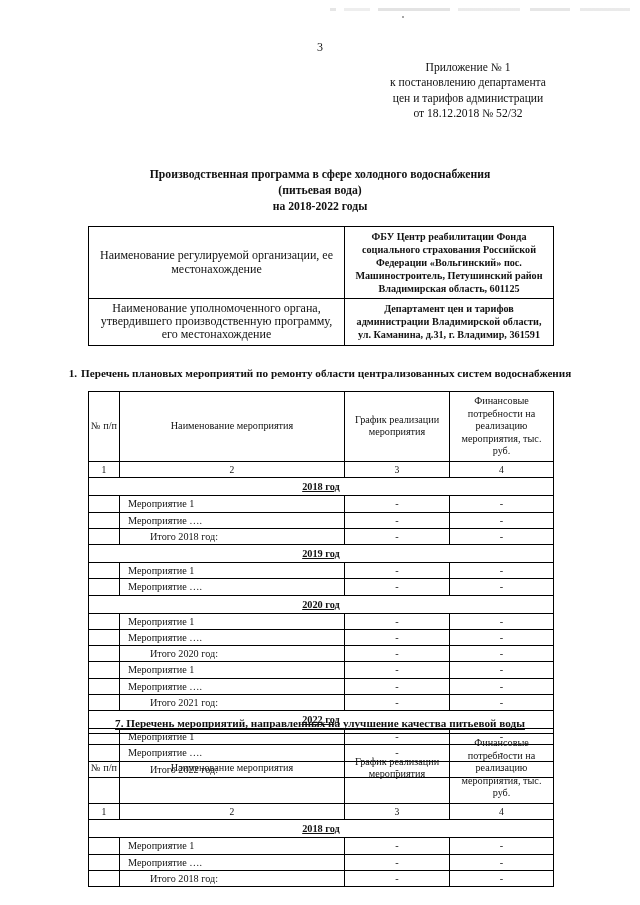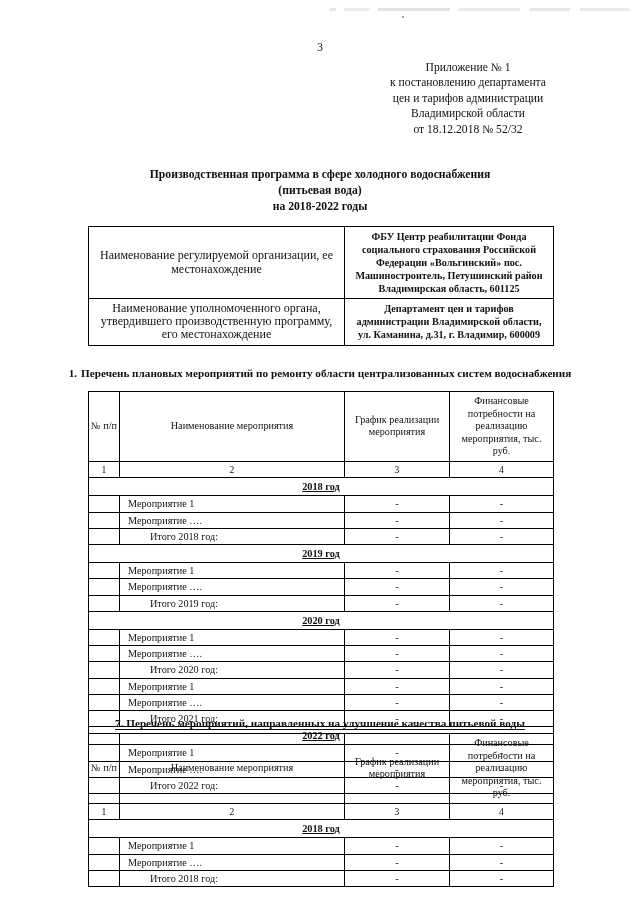--- a/index.html
+++ b/index.html
@@ -181,21 +181,20 @@
 
   <div class="scan-noise"></div>
   <div class="scan-dot"></div>
 
   <div class="page-number">3</div>
 
   <div class="header-block">
     <div>Приложение № 1</div>
     <div>к постановлению департамента</div>
     <div>цен и тарифов администрации</div>
-    <div>Владимирской области</div>
     <div>от 18.12.2018 № 52/32</div>
   </div>
 
   <div class="title-block">
     <div>Производственная программа в сфере холодного водоснабжения</div>
     <div>(питьевая вода)</div>
     <div>на 2018-2022 годы</div>
   </div>
 
   <table class="passport">
@@ -203,21 +202,21 @@
       <col style="width:256px">
       <col style="width:209px">
     </colgroup>
     <tbody>
       <tr>
         <td class="left-cell">Наименование регулируемой организации, ее местонахождение</td>
         <td class="right-cell">ФБУ Центр реабилитации Фонда социального страхования  Российской Федерации «Вольгинский» пос. Машиностроитель, Петушинский район Владимирская область, 601125</td>
       </tr>
       <tr>
         <td class="left-cell">Наименование уполномоченного органа, утвердившего производственную программу, его местонахождение</td>
-        <td class="right-cell">Департамент цен и тарифов администрации Владимирской области, ул. Каманина, д.31, г. Владимир, 600009</td>
+        <td class="right-cell">Департамент цен и тарифов администрации Владимирской области, ул. Каманина, д.31, г. Владимир, 361591</td>
       </tr>
     </tbody>
   </table>
 
   <div class="section-heading" id="sec1-heading">
     <span class="num">1.</span><span>Перечень плановых мероприятий по ремонту области централизованных систем водоснабжения</span>
   </div>
 
   <table class="measures" id="table1">
     <colgroup>
@@ -271,26 +270,20 @@
           <td class="dash">-</td>
           <td class="dash">-</td>
         </tr>
         <tr>
           <td class="blank">&nbsp;</td>
           <td class="name">Мероприятие ….</td>
           <td class="dash">-</td>
           <td class="dash">-</td>
         </tr>
         <tr>
-          <td class="blank">&nbsp;</td>
-          <td class="name total">Итого 2019 год:</td>
-          <td class="dash">-</td>
-          <td class="dash">-</td>
-        </tr>
-        <tr>
           <td class="yearrow" colspan="4">2020 год</td>
         </tr>
         <tr>
           <td class="blank">&nbsp;</td>
           <td class="name">Мероприятие 1</td>
           <td class="dash">-</td>
           <td class="dash">-</td>
         </tr>
         <tr>
           <td class="blank">&nbsp;</td>

